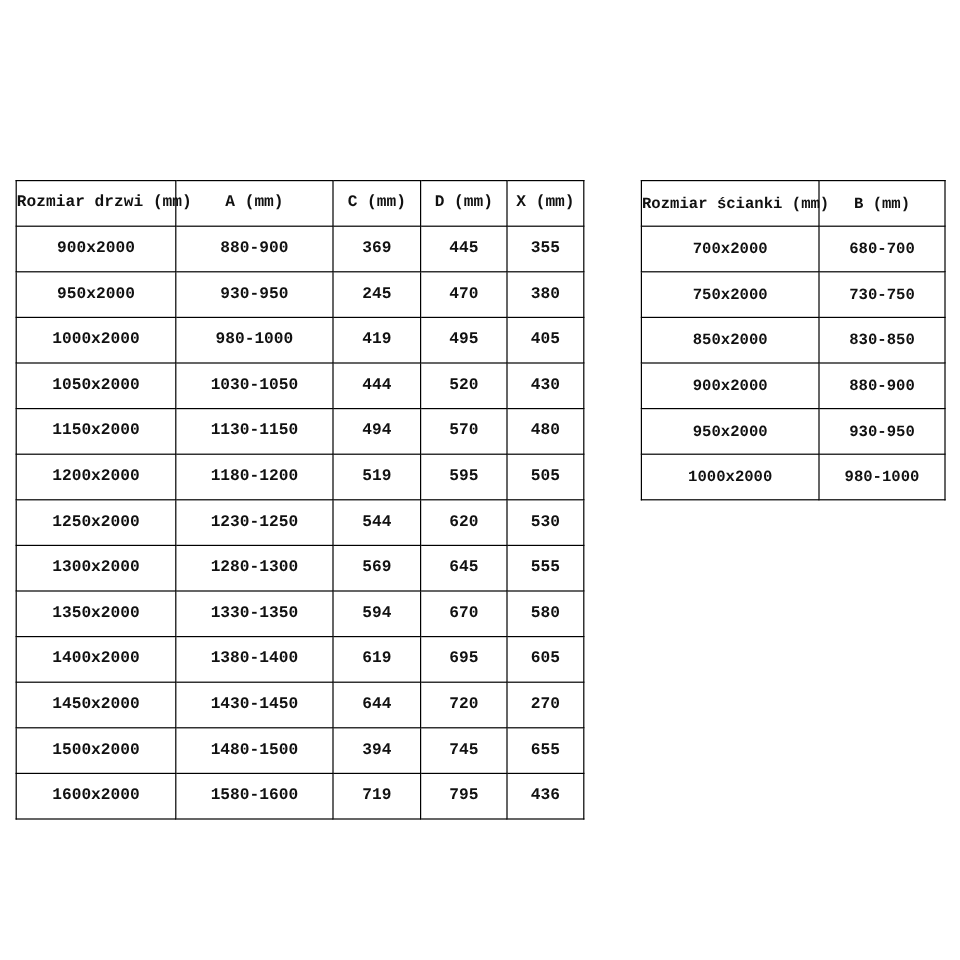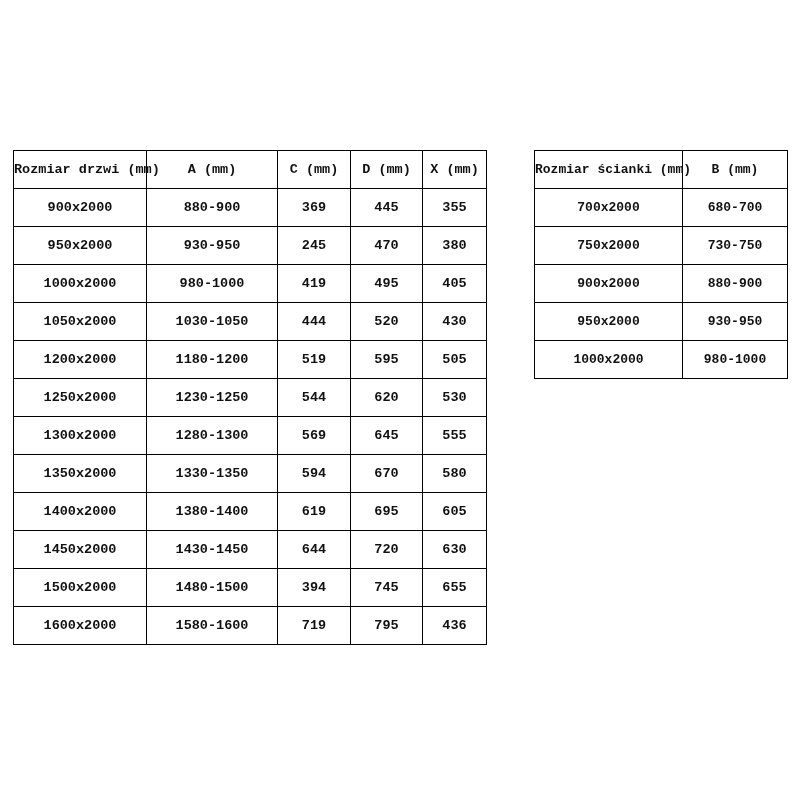--- a/index.html
+++ b/index.html
@@ -123,20 +123,27 @@
         <td>405</td>
       </tr>
       <tr>
         <td>1050x2000</td>
         <td>1030-1050</td>
         <td>444</td>
         <td>520</td>
         <td>430</td>
       </tr>
       <tr>
+        <td>1150x2000</td>
+        <td>1130-1150</td>
+        <td>494</td>
+        <td>570</td>
+        <td>480</td>
+      </tr>
+      <tr>
         <td>1200x2000</td>
         <td>1180-1200</td>
         <td>519</td>
         <td>595</td>
         <td>505</td>
       </tr>
       <tr>
         <td>1250x2000</td>
         <td>1230-1250</td>
         <td>544</td>
@@ -162,21 +169,21 @@
         <td>1380-1400</td>
         <td>619</td>
         <td>695</td>
         <td>605</td>
       </tr>
       <tr>
         <td>1450x2000</td>
         <td>1430-1450</td>
         <td>644</td>
         <td>720</td>
-        <td>630</td>
+        <td>270</td>
       </tr>
       <tr>
         <td>1500x2000</td>
         <td>1480-1500</td>
         <td>394</td>
         <td>745</td>
         <td>655</td>
       </tr>
       <tr>
         <td>1600x2000</td>
@@ -202,20 +209,24 @@
     <tbody>
       <tr>
         <td>700x2000</td>
         <td>680-700</td>
       </tr>
       <tr>
         <td>750x2000</td>
         <td>730-750</td>
       </tr>
       <tr>
+        <td>850x2000</td>
+        <td>830-850</td>
+      </tr>
+      <tr>
         <td>900x2000</td>
         <td>880-900</td>
       </tr>
       <tr>
         <td>950x2000</td>
         <td>930-950</td>
       </tr>
       <tr>
         <td>1000x2000</td>
         <td>980-1000</td>

